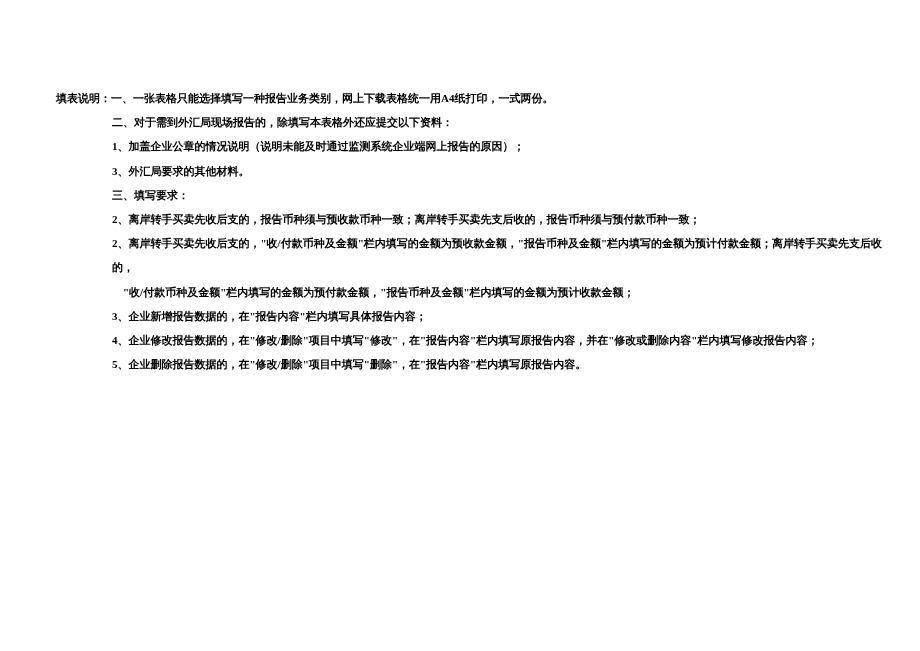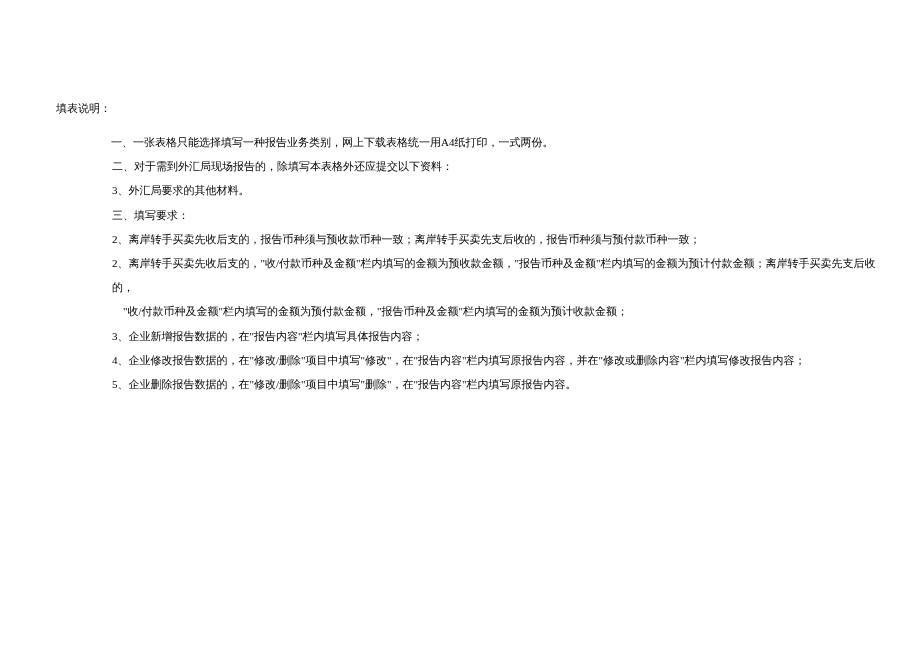--- a/index.html
+++ b/index.html
@@ -12,52 +12,53 @@
       font-family: "SimSun", "宋体", serif;
       font-size: 11px;
       color: #000000;
       width: 920px;
       height: 651px;
       position: relative;
     }
     .content {
       position: absolute;
       left: 56px;
-      top: 96px;
+      top: 86px;
       width: 830px;
       line-height: 2.2;
+      font-weight: bold;
     }
     .row {
       display: flex;
       align-items: flex-start;
     }
     .label {
       white-space: nowrap;
       flex-shrink: 0;
     }
     .text {
       white-space: normal;
-      margin-top: 34px;
     }
     .indent {
       padding-left: 56px;
     }
     .indent2 {
       padding-left: 67px;
     }
   </style>
 </head>
 <body>
 
 <div class="content">
   <div class="row">
     <span class="label">填表说明：</span>
     <span class="text">一、一张表格只能选择填写一种报告业务类别，网上下载表格统一用A4纸打印，一式两份。</span>
   </div>
   <div class="indent">二、对于需到外汇局现场报告的，除填写本表格外还应提交以下资料：</div>
+  <div class="indent">1、加盖企业公章的情况说明（说明未能及时通过监测系统企业端网上报告的原因）；</div>
   <div class="indent">3、外汇局要求的其他材料。</div>
   <div class="indent">三、填写要求：</div>
   <div class="indent">2、离岸转手买卖先收后支的，报告币种须与预收款币种一致；离岸转手买卖先支后收的，报告币种须与预付款币种一致；</div>
   <div class="indent">2、离岸转手买卖先收后支的，"收/付款币种及金额"栏内填写的金额为预收款金额，"报告币种及金额"栏内填写的金额为预计付款金额；离岸转手买卖先支后收的，</div>
   <div class="indent2">"收/付款币种及金额"栏内填写的金额为预付款金额，"报告币种及金额"栏内填写的金额为预计收款金额；</div>
   <div class="indent">3、企业新增报告数据的，在"报告内容"栏内填写具体报告内容；</div>
   <div class="indent">4、企业修改报告数据的，在"修改/删除"项目中填写"修改"，在"报告内容"栏内填写原报告内容，并在"修改或删除内容"栏内填写修改报告内容；</div>
   <div class="indent">5、企业删除报告数据的，在"修改/删除"项目中填写"删除"，在"报告内容"栏内填写原报告内容。</div>
 </div>
 

